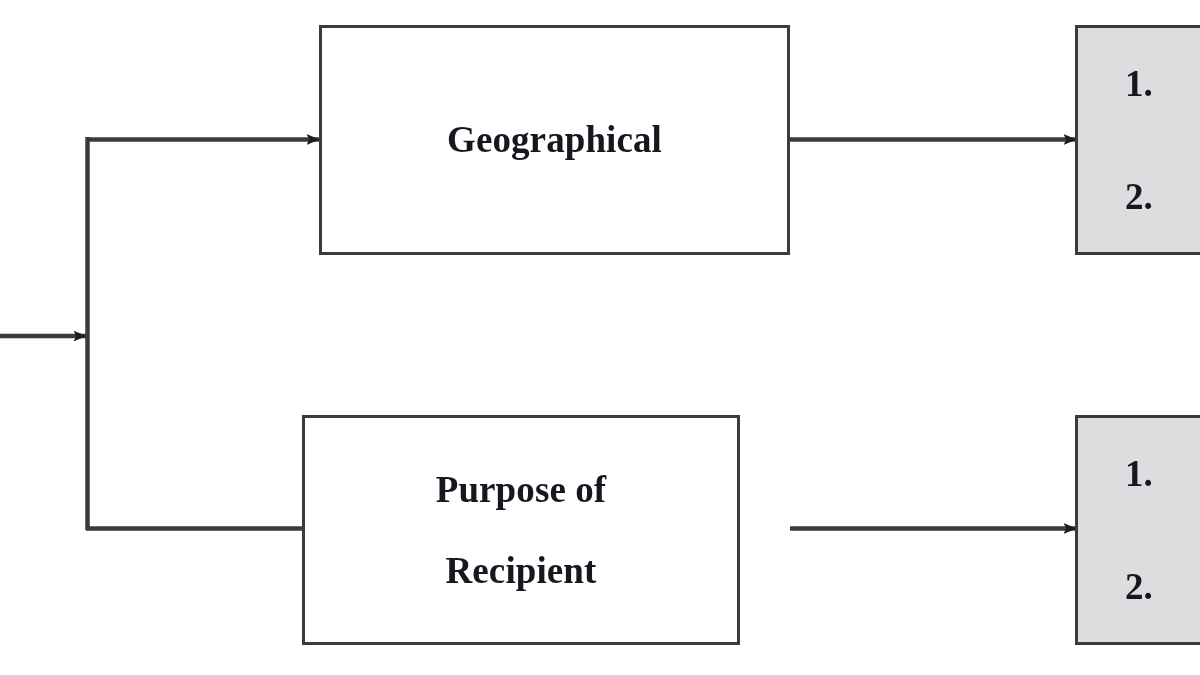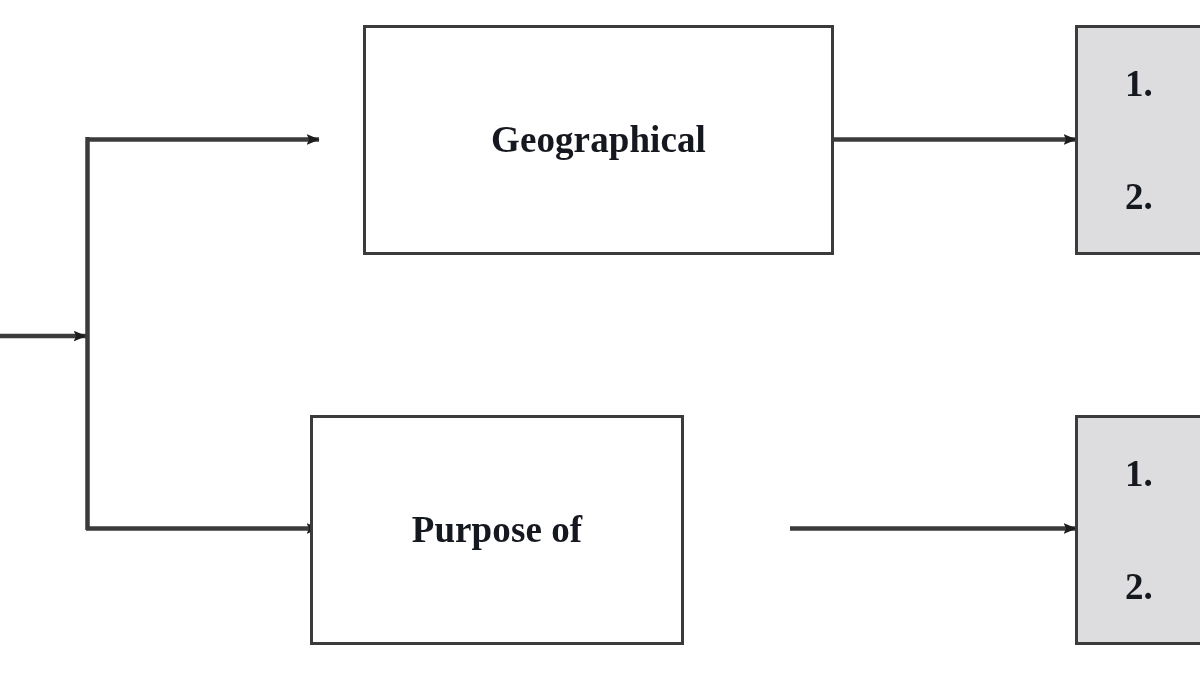--- a/index.html
+++ b/index.html
@@ -89,26 +89,27 @@
 
     <line x1="86" y1="139.5" x2="319" y2="139.5" stroke="#3b3b3b" stroke-width="4.5" marker-end="url(#arrowhead)"></line>
 
     <line x1="86" y1="528.5" x2="319" y2="528.5" stroke="#3b3b3b" stroke-width="4.5" marker-end="url(#arrowhead)"></line>
 
     <line x1="790" y1="139.5" x2="1076" y2="139.5" stroke="#3b3b3b" stroke-width="4.5" marker-end="url(#arrowhead)"></line>
 
     <line x1="790" y1="528.5" x2="1076" y2="528.5" stroke="#3b3b3b" stroke-width="4.5" marker-end="url(#arrowhead)"></line>
   </svg>
 
-  <div class="node white" style="left:319px; top:25px; width:471px; height:230px;margin-left:44px;">
+  <div class="node white" style="left:319px; top:25px; width:471px; height:230px;">
     <div class="node-line">Geographical</div>
   </div>
 
-  <div class="node white" style="left:310px; top:415px; width:374px; height:230px;gap:36px;">
+  <div class="node white" style="left:302px; top:415px; width:438px; height:230px;gap:36px;">
     <div class="node-line">Purpose of</div>
+    <div class="node-line">Recipient</div>
   </div>
 
   <div class="node gray" style="left:1075px; top:25px; width:160px; height:230px;">
     <div class="gray-list">
       <div class="list-item">1.</div>
       <div class="list-item">2.</div>
     </div>
   </div>
 
   <div class="node gray" style="left:1075px; top:415px; width:160px; height:230px;">

